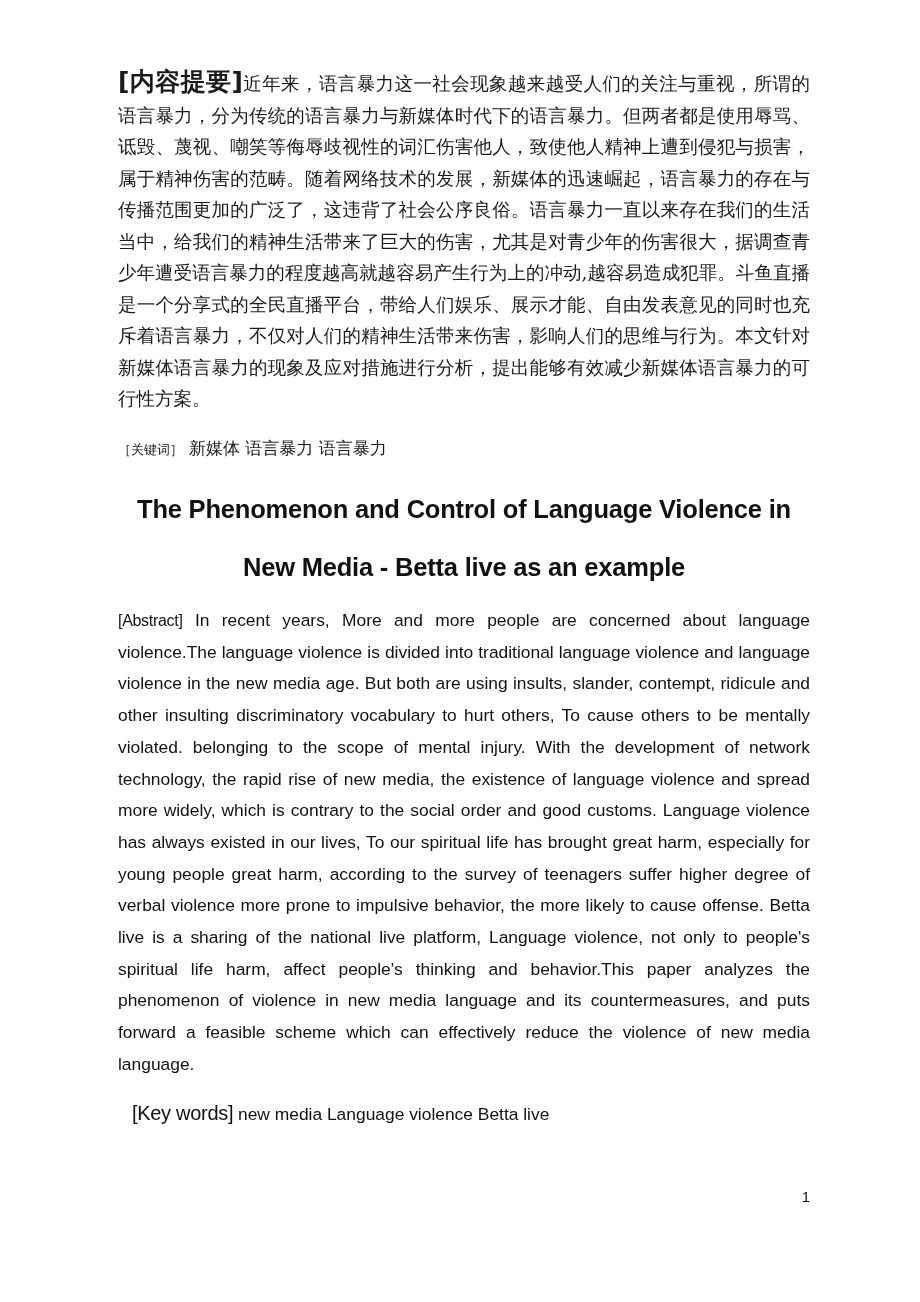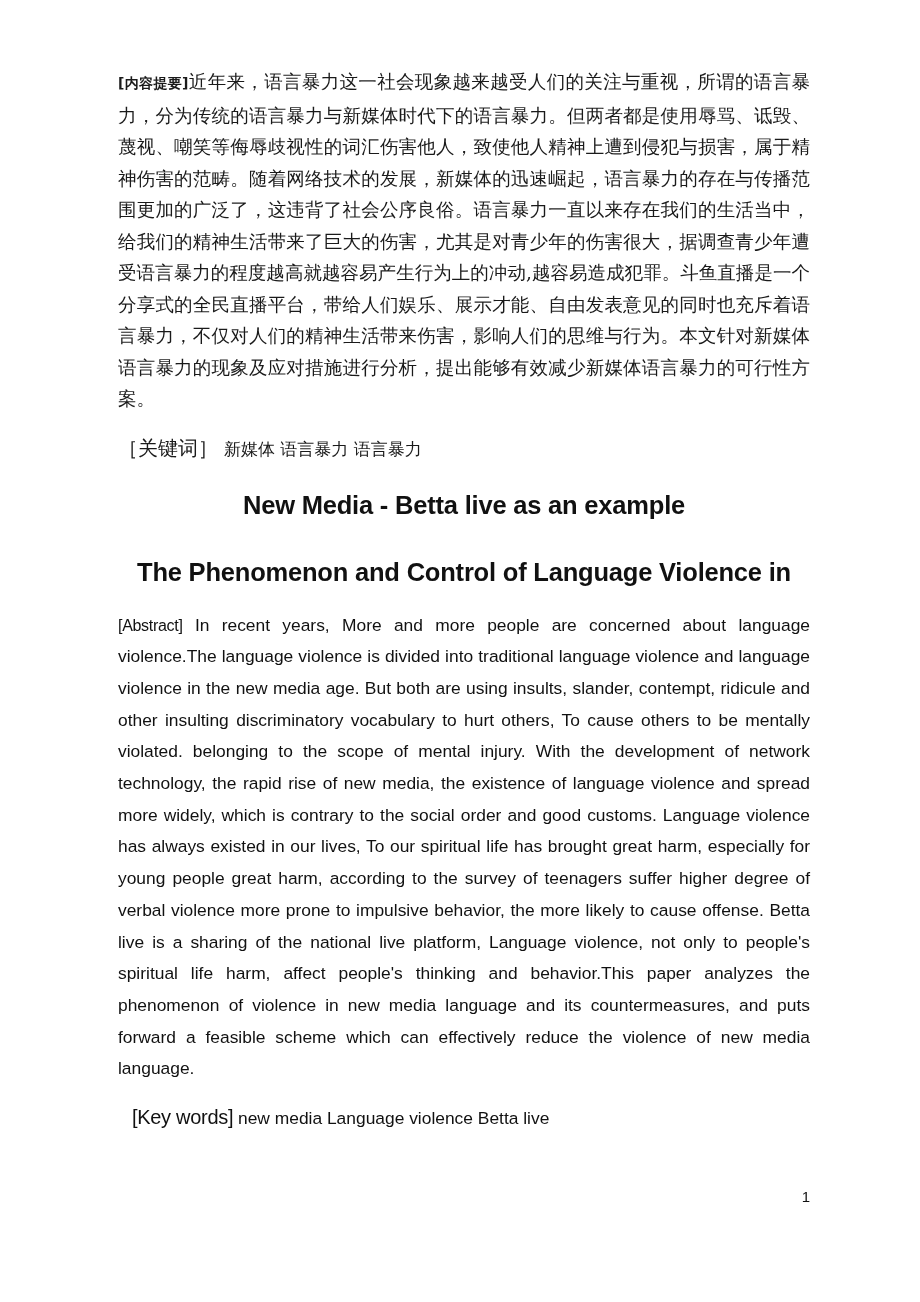--- a/index.html
+++ b/index.html
@@ -63,34 +63,34 @@
     font-family: "DejaVu Serif", "Liberation Serif", serif;
     font-size: 18.5px;
     line-height: 31.5px;
     text-align: justify;
     text-justify: inter-ideograph;
     color: #1a1a1a;
   }
   .cn-abstract .label {
     font-family: "DejaVu Sans", "Liberation Sans", sans-serif;
     font-weight: 700;
-    font-size: 14px;
+    font-size: 25px;
   }
 
   
   .cn-keywords {
     margin-top: 11px;
     font-family: "DejaVu Serif", "Liberation Serif", serif;
     font-size: 18.5px;
     line-height: 30px;
     color: #1a1a1a;
   }
   .cn-keywords .label {
     font-family: "DejaVu Sans", "Liberation Sans", sans-serif;
-    font-size: 20px;
+    font-size: 13px;
   }
   .cn-keywords .kw {
     font-family: "DejaVu Sans", "Liberation Sans", sans-serif;
     font-size: 17px;
   }
 
   
   .en-title {
     font-family: "Liberation Sans", "DejaVu Sans", sans-serif;
     font-weight: 700;
@@ -153,23 +153,23 @@
 
     <p class="cn-abstract">
       <span class="label">[内容提要]</span><span>近年来，语言暴力这一社会现象越来越受人们的关注与重视，所谓的语言暴力，分为传统的语言暴力与新媒体时代下的语言暴力。但两者都是使用辱骂、诋毁、蔑视、嘲笑等侮辱歧视性的词汇伤害他人，致使他人精神上遭到侵犯与损害，属于精神伤害的范畴。随着网络技术的发展，新媒体的迅速崛起，语言暴力的存在与传播范围更加的广泛了，这违背了社会公序良俗。语言暴力一直以来存在我们的生活当中，给我们的精神生活带来了巨大的伤害，尤其是对青少年的伤害很大，据调查青少年遭受语言暴力的程度越高就越容易产生行为上的冲动,越容易造成犯罪。斗鱼直播是一个分享式的全民直播平台，带给人们娱乐、展示才能、自由发表意见的同时也充斥着语言暴力，不仅对人们的精神生活带来伤害，影响人们的思维与行为。本文针对新媒体语言暴力的现象及应对措施进行分析，提出能够有效减少新媒体语言暴力的可行性方案。</span>
     </p>
 
     <p class="cn-keywords">
       <span class="label">［关键词］</span>
       <span class="kw">新媒体 语言暴力 语言暴力</span>
     </p>
 
+    <div class="en-title en-title-l1">The Phenomenon and Control of Language Violence in</div>
+
     <div class="en-title en-title-l2">New Media - Betta live as an example</div>
-
-    <div class="en-title en-title-l1">The Phenomenon and Control of Language Violence in</div>
 
     <p class="en-abstract">
       <span class="label">[Abstract]</span><span> In recent years, More and more people are concerned about language violence.The language violence is divided into traditional language violence and language violence in the new media age. But both are using insults, slander, contempt, ridicule and other insulting discriminatory vocabulary to hurt others, To cause others to be mentally violated. belonging to the scope of mental injury. With the development of network technology, the rapid rise of new media, the existence of language violence and spread more widely, which is contrary to the social order and good customs. Language violence has always existed in our lives, To our spiritual life has brought great harm, especially for young people great harm, according to the survey of teenagers suffer higher degree of verbal violence more prone to impulsive behavior, the more likely to cause offense. Betta live is a sharing of the national live platform, Language violence, not only to people's spiritual life harm, affect people's thinking and behavior.This paper analyzes the phenomenon of violence in new media language and its countermeasures, and puts forward a feasible scheme which can effectively reduce the violence of new media language.</span>
     </p>
 
     <p class="en-keywords">
       <span class="label">[Key words]</span><span> new media Language violence Betta live</span>
     </p>
 
   </div>

